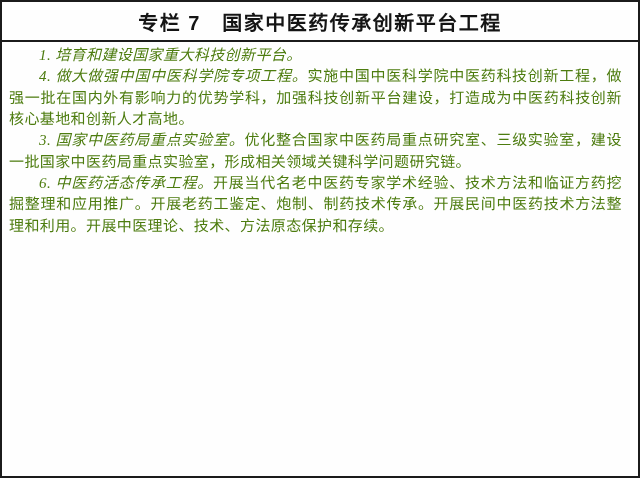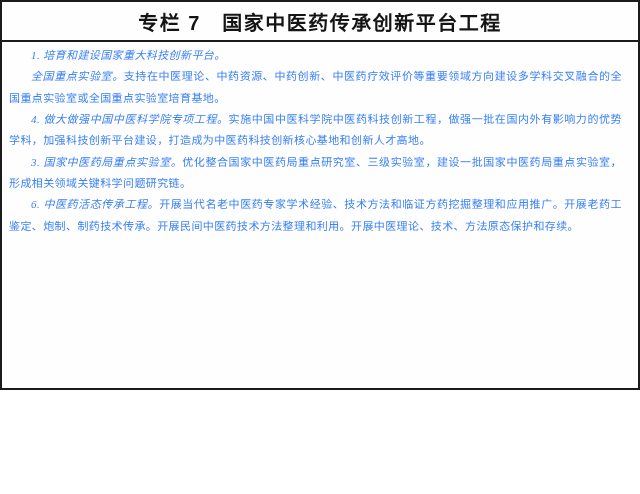--- a/index.html
+++ b/index.html
@@ -8,21 +8,21 @@
     background: #ffffff;
   }
   body {
     width: 640px;
     height: 494px;
     overflow: hidden;
   }
   .panel {
     box-sizing: border-box;
     width: 640px;
-    height: 390px;
+    height: 478px;
     border: 2px solid #1b1b1b;
     background: #fefefe;
     display: flex;
     flex-direction: column;
   }
   .panel-title {
     box-sizing: border-box;
     flex: 0 0 40px;
     border-bottom: 2px solid #1b1b1b;
     display: flex;
@@ -33,45 +33,44 @@
     font-size: 20px;
     letter-spacing: 1.5px;
     color: #141414;
     white-space: pre;
   }
   .panel-body {
     flex: 1 1 auto;
     box-sizing: border-box;
     padding: 3px 16px 0 7px;
     font-family: "Liberation Serif", serif;
-    font-size: 11px;
+    font-size: 15px;
     line-height: 21.35px;
     letter-spacing: 0.4px;
-    color: #3b82f6;
+    color: #4d7c0f;
     text-align: justify;
     overflow: hidden;
   }
   .para {
     margin: 0;
     text-indent: 2em;
   }
   .lead {
     
     font-style: italic;
   }
 </style>
 </head>
 <body>
 
 <div class="panel">
   <div class="panel-title">专栏 7　国家中医药传承创新平台工程</div>
   <div class="panel-body">
   <p class="para"><span class="lead">1. 培育和建设国家重大科技创新平台。</span><span class="body-text"></span></p>
 
-  <p class="para"><span class="lead">全国重点实验室。</span><span class="body-text">支持在中医理论、中药资源、中药创新、中医药疗效评价等重要领域方向建设多学科交叉融合的全国重点实验室或全国重点实验室培育基地。</span></p>
 
 
 
 
 
   <p class="para"><span class="lead">4. 做大做强中国中医科学院专项工程。</span><span class="body-text">实施中国中医科学院中医药科技创新工程，做强一批在国内外有影响力的优势学科，加强科技创新平台建设，打造成为中医药科技创新核心基地和创新人才高地。</span></p>
 
   <p class="para"><span class="lead">3. 国家中医药局重点实验室。</span><span class="body-text">优化整合国家中医药局重点研究室、三级实验室，建设一批国家中医药局重点实验室，形成相关领域关键科学问题研究链。</span></p>
 
   <p class="para"><span class="lead">6. 中医药活态传承工程。</span><span class="body-text">开展当代名老中医药专家学术经验、技术方法和临证方药挖掘整理和应用推广。开展老药工鉴定、炮制、制药技术传承。开展民间中医药技术方法整理和利用。开展中医理论、技术、方法原态保护和存续。</span></p>

